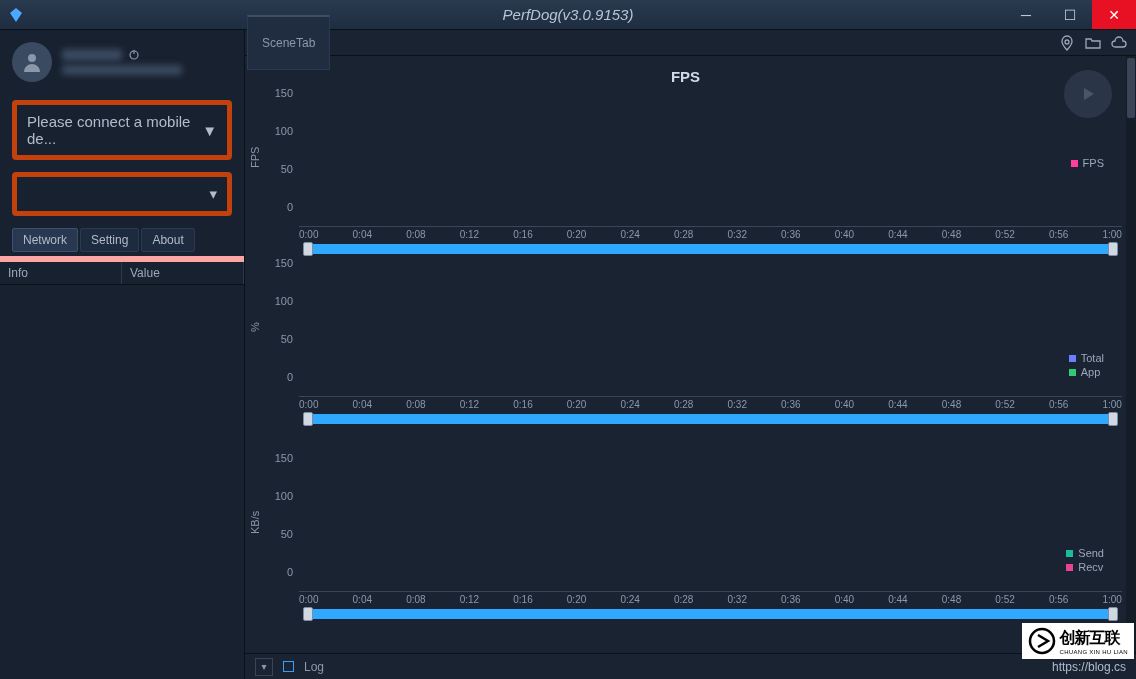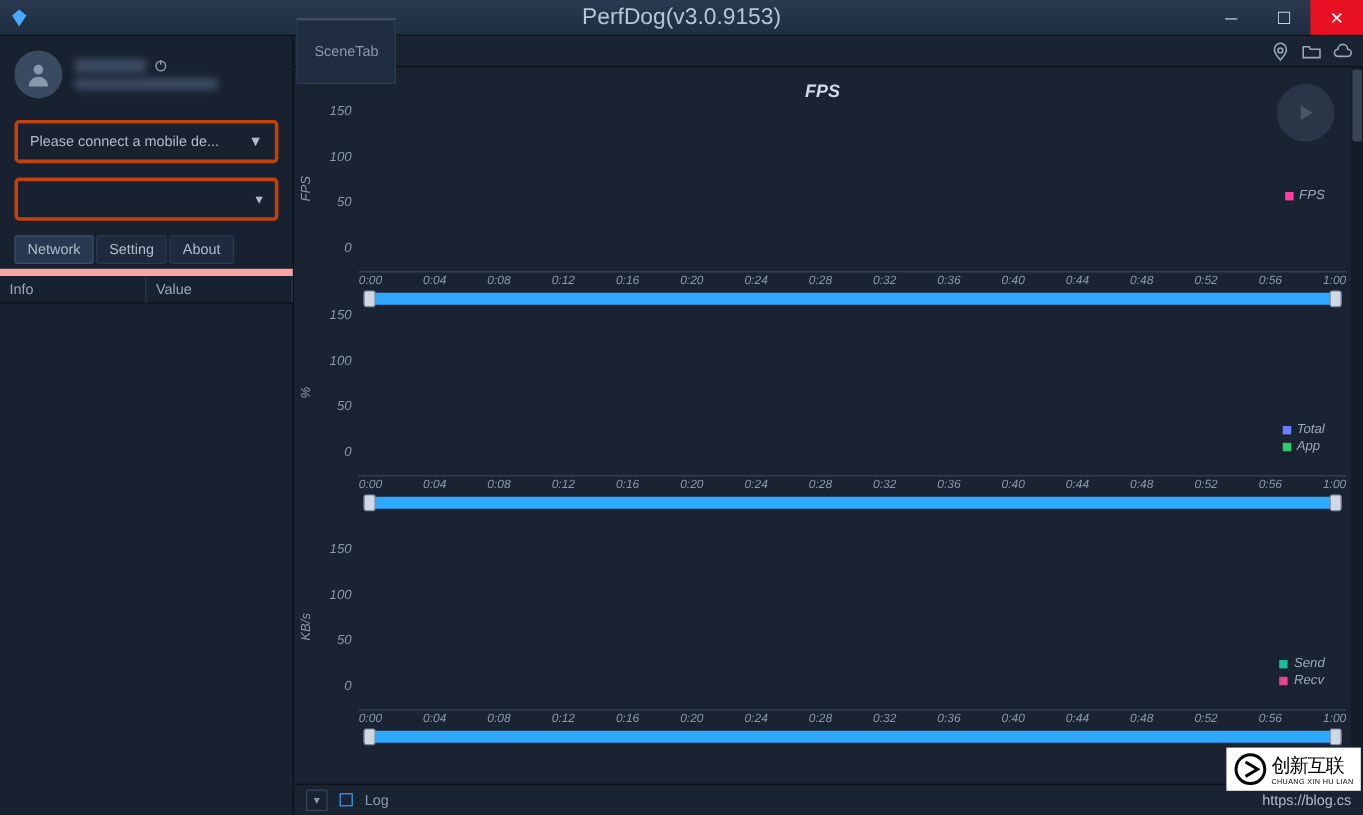--- a/index.html
+++ b/index.html
@@ -1,46 +1,46 @@
 <!DOCTYPE html>
 <html><head>
 <meta charset="utf-8">
 <style>
 * { margin: 0; padding: 0; box-sizing: border-box; font-family: "Segoe UI", Arial, sans-serif; }
 body { background: #1a2332; width: 1136px; height: 679px; overflow: hidden; position: relative; }
 
 .titlebar { height: 30px; background: linear-gradient(to bottom, #2a3a4f, #1e2d40); display: flex; align-items: center; justify-content: center; position: relative; border-bottom: 1px solid #0a1018; }
 .titlebar-icon { position: absolute; left: 8px; width: 16px; height: 16px; }
-.titlebar-title { color: #b8c4d4; font-size: 19px; }
+.titlebar-title { color: #b8c4d4; font-size: 15px; font-style: italic; }
 .titlebar-controls { position: absolute; right: 0; top: 0; display: flex; height: 100%; }
 .tb-btn { width: 44px; height: 100%; display: flex; align-items: center; justify-content: center; color: #c4d0e0; font-size: 14px; }
 .tb-close { background: #e81123; color: #fff; }
 
 .content { display: flex; height: calc(100% - 30px); }
 
 .sidebar { width: 245px; background: #18212f; border-right: 1px solid #0a1018; display: flex; flex-direction: column; }
 .user-area { padding: 12px; display: flex; align-items: center; gap: 10px; }
 .avatar { width: 40px; height: 40px; border-radius: 50%; background: #3a4a60; display: flex; align-items: center; justify-content: center; }
 .blur-line { background: #3a4a60; border-radius: 3px; filter: blur(3px); height: 12px; }
-.device-select { margin: 6px 12px; padding: 8px 10px; border: 3px solid #c2410c; border-radius: 4px; color: #b0bccc; font-size: 12px; display: flex; justify-content: space-between; align-items: center; }
+.device-select { margin: 6px 12px; padding: 8px 10px; border: 5px solid #c2410c; border-radius: 4px; color: #b0bccc; font-size: 15px; display: flex; justify-content: space-between; align-items: center; }
 .tabs-row { display: flex; gap: 2px; padding: 6px 12px 0 12px; }
 .tab-btn { padding: 4px 10px; border: 1px solid #2a3a50; background: #1e2a3d; color: #b0bccc; font-size: 12px; border-radius: 2px; }
 .tab-btn.active { background: #283850; border-color: #3a5070; }
 .info-table { border-top: 6px solid #fca5a5; margin-top: 4px; }
 .info-header { display: flex; border-bottom: 1px solid #0a1018; }
 .info-header div { padding: 4px 8px; color: #9aa8bc; font-size: 12px; flex: 1; border-right: 1px solid #2a3a50; }
 
 .main { flex: 1; display: flex; flex-direction: column; background: #1a2332; position: relative; }
 .main-top { height: 26px; display: flex; align-items: center; border-bottom: 1px solid #0a1018; padding-right: 8px; }
 .scene-tab { padding: 19px 14px; color: #8a98ac; font-size: 12px; border: 1px solid #2a3a50; border-top: 2px solid #404e62; background: #202c40; margin-left: 2px; }
 .top-icons { margin-left: auto; display: flex; gap: 8px; }
 .top-icon { width: 18px; height: 18px; color: #9aa8bc; display: flex; align-items: center; justify-content: center; }
 .play-btn { position: absolute; top: 40px; right: 24px; width: 48px; height: 48px; border-radius: 50%; background: #2a3648; display: flex; align-items: center; justify-content: center; }
 
-.charts { flex: 1; overflow: hidden; padding: 6px 14px 0 4px; font-style: italic; }
+.charts { flex: 1; overflow: hidden; padding: 6px 14px 0 4px; }
 .chart { height: 195px; position: relative; }
 .chart-title { text-align: center; color: #d0dae8; font-size: 15px; font-weight: 600; padding: 6px 0 2px 0; }
 .chart-body { display: flex; height: 140px; }
 .y-label { writing-mode: vertical-rl; transform: rotate(180deg); color: #8a98ac; font-size: 11px; text-align: center; width: 18px; }
 .y-ticks { width: 32px; display: flex; flex-direction: column; justify-content: space-between; text-align: right; color: #8a98ac; font-size: 11px; padding: 0 6px 14px 0; gap: 20px; }
 .plot { flex: 1; border-bottom: 1px solid #3a4658; position: relative; }
 .x-ticks { display: flex; justify-content: space-between; color: #8a98ac; font-size: 10px; padding: 2px 0 0 50px; }
 .slider-track { height: 10px; background: #2fa8ff; margin: 4px 4px 0 54px; position: relative; border-radius: 1px; }
 .slider-handle { position: absolute; top: -2px; width: 10px; height: 14px; background: #d0d8e4; border: 1px solid #808ca0; border-radius: 2px; }
 .legend { position: absolute; right: 18px; top: 95px; font-size: 11px; }
@@ -49,21 +49,21 @@
 .plus-btn { position: absolute; right: 8px; bottom: 28px; color: #3a9eff; font-size: 32px; font-weight: 300; }
 
 .footer { height: 26px; border-top: 1px solid #0a1018; display: flex; align-items: center; padding: 0 10px; color: #8a98ac; font-size: 12px; gap: 10px; }
 .footer-right { margin-left: auto; color: #b0bccc; }
 .chev-box { width: 18px; height: 18px; border: 1px solid #3a4658; display: flex; align-items: center; justify-content: center; font-size: 10px; }
 .log-cb { width: 11px; height: 11px; border: 1px solid #3a9eff; display: inline-block; }
 .scrollbar-track { position: absolute; right: 0; top: 26px; bottom: 26px; width: 10px; background: #141c28; }
 .scrollbar-thumb { position: absolute; top: 2px; left: 1px; right: 1px; height: 60px; background: #3a4658; border-radius: 2px; }
 
 .watermark { position: absolute; right: 2px; bottom: 20px; background: #fff; padding: 4px 6px; display: flex; align-items: center; gap: 4px; font-size: 10px; }
-.watermark .big { font-size: 16px; font-weight: normal; letter-spacing: -1px; }
+.watermark .big { font-size: 16px; font-weight: bold; letter-spacing: -1px; }
 </style>
 </head>
 <body>
 
 <div class="titlebar">
   <svg class="titlebar-icon" viewBox="0 0 16 16">
       <path fill="#4aa8ff" d="M8 1l6 5-6 9-6-9z"></path>
     </svg>
   <span class="titlebar-title">PerfDog(v3.0.9153)</span>
   <div class="titlebar-controls">

